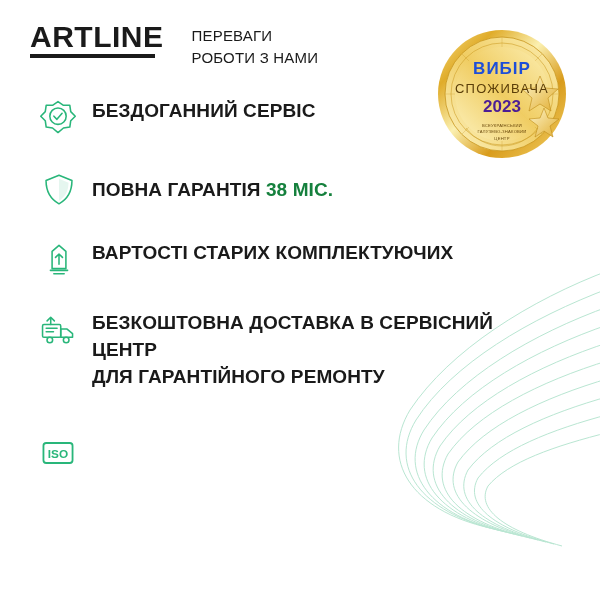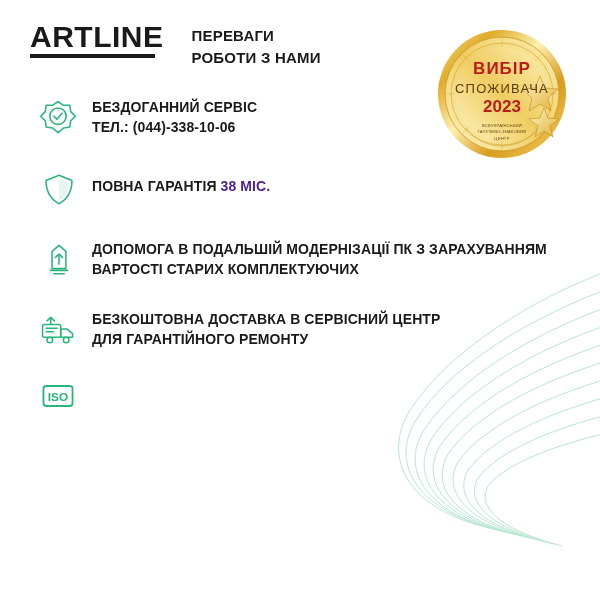--- a/index.html
+++ b/index.html
@@ -58,21 +58,21 @@
   }
   .logo-underline {
     position: absolute;
     left: 0;
     bottom: -6px;
     width: 125px;
     height: 4px;
     background: #1a1a1a;
   }
   .header-title {
-    font-weight: bold;
+    font-weight: normal;
     font-size: 15px;
     line-height: 1.45;
     color: #1a1a1a;
     letter-spacing: 0.2px;
     padding-top: 3px;
     text-transform: uppercase;
   }
 
   
   .badge {
@@ -91,36 +91,36 @@
     align-items: center;
     justify-content: flex-start;
     padding-top: 31px;
     box-sizing: border-box;
     color: #4a3206;
   }
   .badge-vybir {
     font-weight: bold;
     font-size: 17px;
     letter-spacing: 1px;
-    color: #b91c1c;
+    color: #1d4ed8;
     text-transform: uppercase;
     text-align: center;
   }
   .badge-spoz {
     font-size: 13px;
     letter-spacing: 1.2px;
     margin-top: 2px;
     color: #5a3d08;
     text-transform: uppercase;
   }
   .badge-year {
     font-weight: bold;
     font-size: 17px;
     margin-top: 1px;
-    color: #b91c1c;
+    color: #4c1d95;
   }
   .badge-small {
     font-size: 4.2px;
     letter-spacing: 0.2px;
     text-align: center;
     line-height: 1.5;
     margin-top: 6px;
     color: #6b4a0c;
     text-transform: uppercase;
     width: 86px;
@@ -136,42 +136,42 @@
   }
   .feature {
     display: flex;
     align-items: flex-start;
     margin-bottom: 22px;
   }
   .feature.f1 { margin-bottom: 28px; }
   .feature.f2 { margin-bottom: 26px; }
   .feature.f3 { margin-bottom: 26px; }
   .feature.f4 { margin-bottom: 26px; }
-  .feature.f5 { margin-bottom: 22px; }
+  .feature.f5 { margin-bottom: 40px; }
 
   .feat-icon {
     width: 44px;
     min-width: 44px;
     height: 44px;
     display: flex;
     align-items: center;
     justify-content: flex-end;
     margin-right: 14px;
   }
   .feat-text {
     font-weight: bold;
-    font-size: 14px;
+    font-size: 19px;
     line-height: 1.42;
     color: #1a1a1a;
     letter-spacing: 0.1px;
     padding-top: 9px;
     text-transform: uppercase;
   }
   .feat-text.two-line { padding-top: 2px; }
-  .accent { color: #4c1d95; text-align: center; }
+  .accent { color: #15803d; text-align: center; }
 </style>
 </head>
 <body>
 
 <div class="page">
 
   <svg class="swoosh" viewBox="0 0 330 300" preserveAspectRatio="none">
     <g fill="none" stroke="#b9e6d2" stroke-width="1">
       <path d="M330 10 C 250 40, 170 90, 130 150 C 100 200, 130 250, 210 268"></path>
       <path d="M330 28 C 250 58, 172 104, 136 160 C 108 206, 140 252, 218 270"></path>
@@ -251,21 +251,20 @@
         <svg viewBox="0 0 44 44" width="40" height="40">
           <g fill="none" stroke="#29b67a" stroke-width="1.7" stroke-linecap="round" stroke-linejoin="round">
             <path d="M22 4 L28 8 L35 8 L36 15 L41 20 L36 25 L35 32 L28 33 L22 38 L16 33 L9 32 L8 25 L3 20 L8 15 L9 8 L16 8 Z"></path>
             <circle cx="22" cy="20" r="9"></circle>
             <path d="M17.5 20 L20.8 23.5 L26.5 16.8"></path>
           </g>
         </svg>
       </div>
       <div class="feat-text two-line">
         <div>БЕЗДОГАННИЙ СЕРВІС</div>
-        <div>ТЕЛ.: (044)-338-10-06</div>
       </div>
     </div>
 
     <div class="feature f2">
       <div class="feat-icon">
         <svg viewBox="0 0 44 44" width="38" height="38">
           <path d="M22 5 L37 11 C37 24 31 33 22 38 C13 33 7 24 7 11 Z" fill="none" stroke="#29b67a" stroke-width="1.8" stroke-linejoin="round"></path>
           <path d="M22 9 L33 13.5 C33 24 28 30.5 22 34.5 Z" fill="#29b67a" opacity="0.12"></path>
         </svg>
       </div>
@@ -278,21 +277,20 @@
       <div class="feat-icon">
         <svg viewBox="0 0 44 44" width="38" height="38">
           <g fill="none" stroke="#29b67a" stroke-width="1.8" stroke-linejoin="round" stroke-linecap="round">
             <path d="M14 12 L22 5 L30 12 L30 32 L14 32 Z"></path>
             <path d="M22 27 L22 15 M18 19 L22 15 L26 19"></path>
             <path d="M12 34 L32 34 M16 38 L28 38"></path>
           </g>
         </svg>
       </div>
       <div class="feat-text two-line">
-        <div>ДОПОМОГА В ПОДАЛЬШІЙ МОДЕРНІЗАЦІЇ ПК З ЗАРАХУВАННЯМ</div>
         <div>ВАРТОСТІ СТАРИХ КОМПЛЕКТУЮЧИХ</div>
       </div>
     </div>
 
 
     <div class="feature f5">
       <div class="feat-icon">
         <svg viewBox="0 0 44 44" width="40" height="40">
           <g fill="none" stroke="#29b67a" stroke-width="1.7" stroke-linejoin="round" stroke-linecap="round">
             <rect x="5" y="16" width="20" height="14" rx="1.5"></rect>

